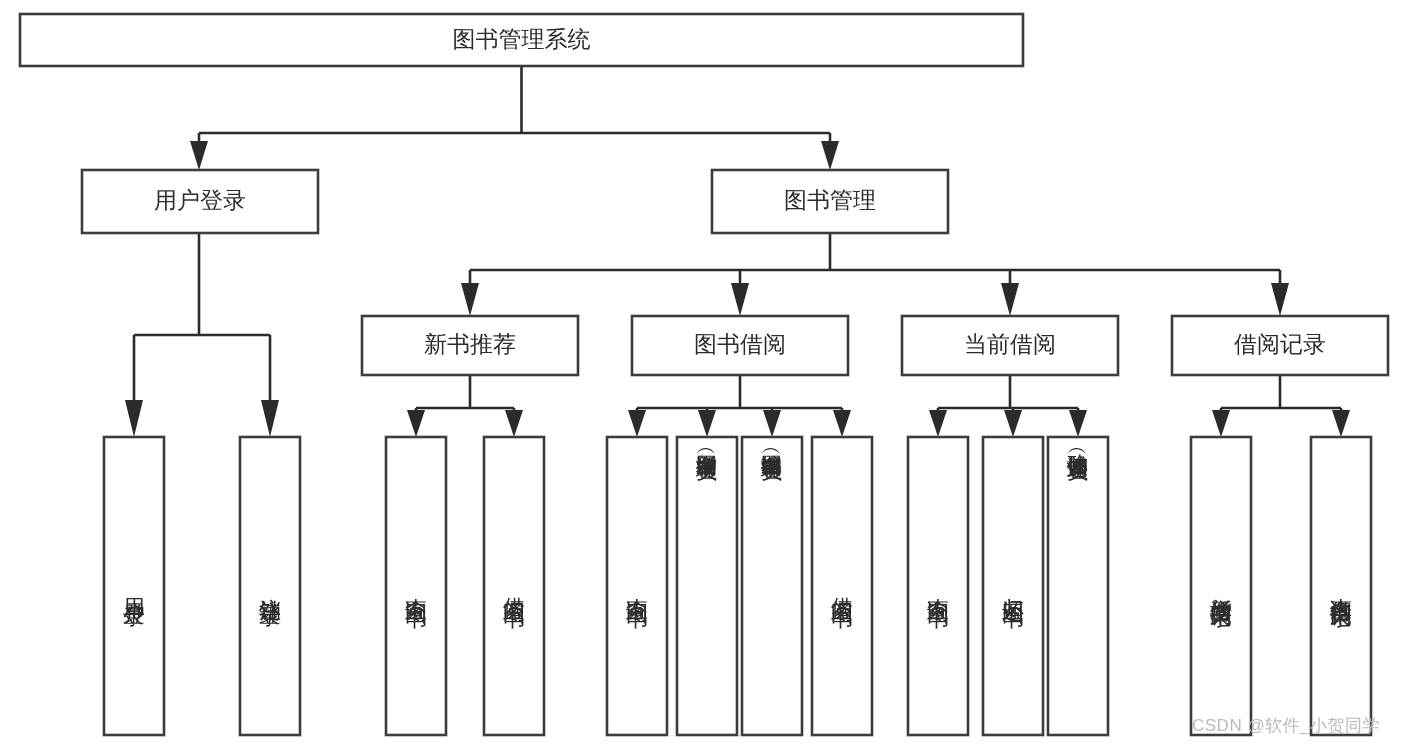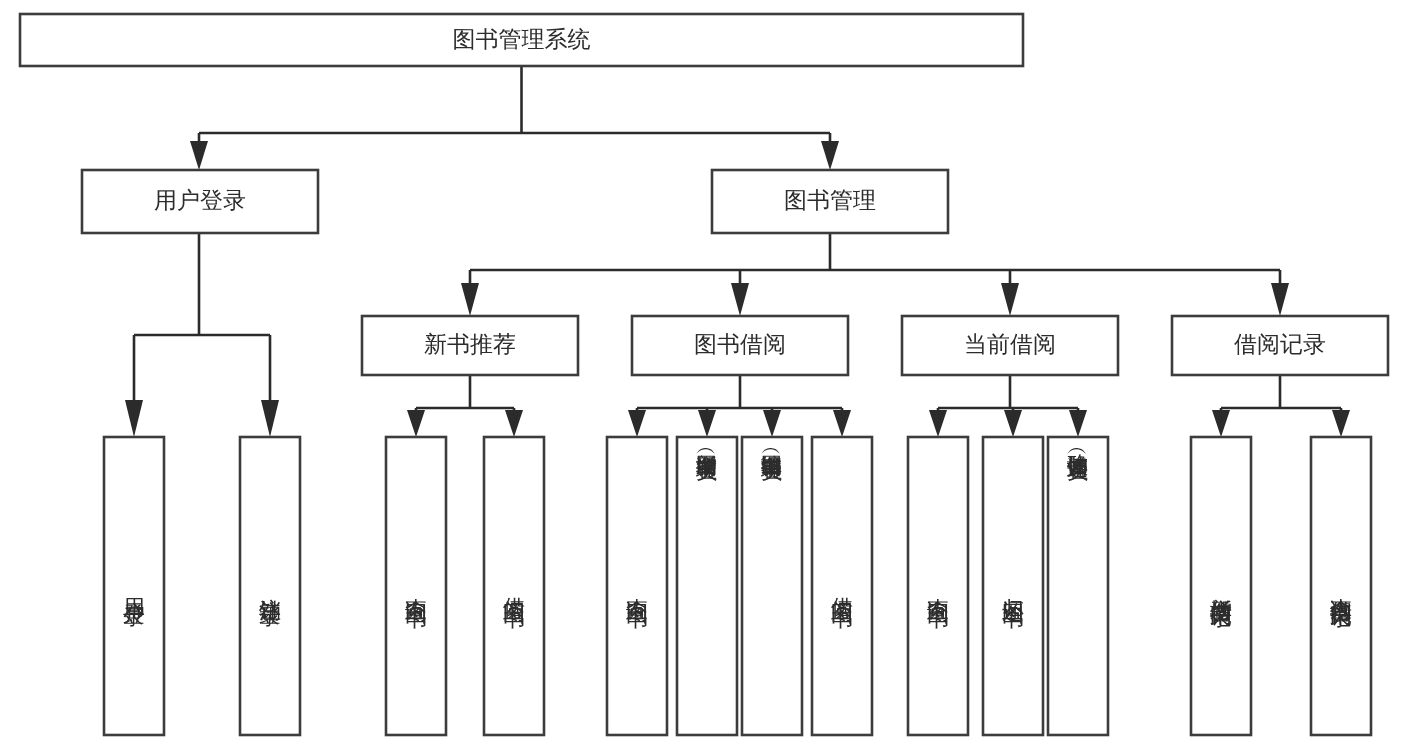--- a/index.html
+++ b/index.html
@@ -235,14 +235,15 @@
   <div class="vlabel-wrap" style="left:1048px; top:437px; width:60px; height:298px; align-items:flex-start;">
     <span class="node-label-v" style="font-size:21px; letter-spacing:1px;">确认归还（管理员）</span>
   </div>
   <div class="vlabel-wrap" style="left:1191px; top:437px; width:60px; height:298px;">
     <span class="node-label-v" style="letter-spacing:2px;">新增借阅记录</span>
   </div>
   <div class="vlabel-wrap" style="left:1311px; top:437px; width:60px; height:298px;">
     <span class="node-label-v" style="letter-spacing:2px;">查询借阅记录</span>
   </div>
 
+  <div class="watermark">CSDN @软件_小贺同学</div>
 
 </div>
 
 </body></html>

